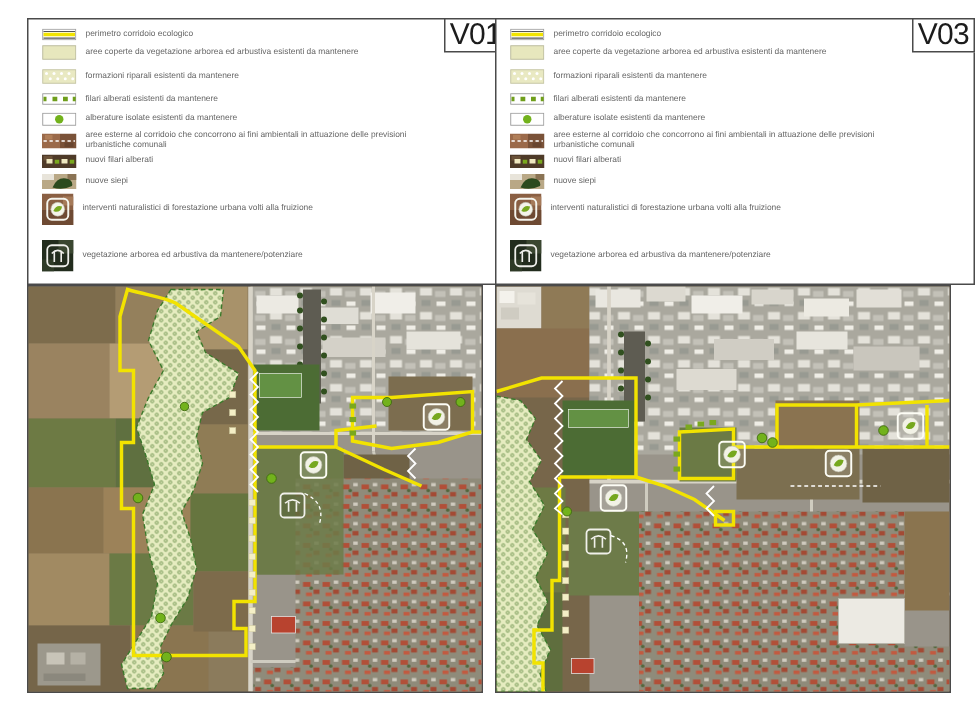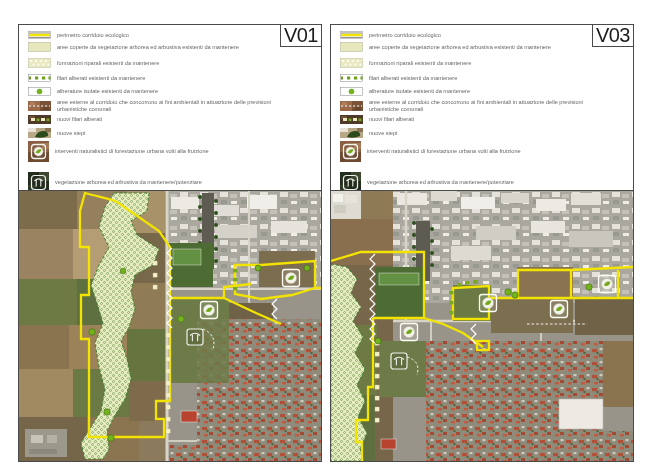--- a/index.html
+++ b/index.html
@@ -1,22 +1,22 @@
 <!DOCTYPE html>
 <html><head>
 <meta charset="utf-8">
 <style>
   html,body{margin:0;padding:0;background:#fff;}
   .sheet{position:relative;width:650px;height:474px;background:#ffffff;overflow:hidden;
          font-family:"Liberation Sans", sans-serif;}
   .panel{position:absolute;top:12px;width:304px;height:450px;}
   .panel.left{left:18px;}
   .panel.right{left:330px;text-decoration:underline;}
-  .legendbox{position:absolute;top:12px;left:0;width:302px;height:176px;background:#fff;
-             border:1px solid #4a4a4a;}
+  .legendbox{position:absolute;top:0;left:0;width:302px;height:176px;background:#fff;
+             border:1px solid #4a4a4a;padding-left:16px;}
   .vtitle{position:absolute;top:-1px;right:-1px;border:1px solid #4a4a4a;background:#fff;
           font-size:20px;line-height:21px;padding:0 3px;color:#1c1c1c;letter-spacing:-0.5px;}
   .lrow{position:absolute;left:9px;display:flex;align-items:center;gap:6px;}
   .lrow .sw{flex:0 0 auto;display:block;}
   .lrow .txt{font-size:5.6px;line-height:6.6px;color:#666;max-width:245px;}
   .mapbox{position:absolute;top:178px;left:0;width:302px;height:270px;border:1px solid #4a4a4a;
           background:#8b7b5c;}
   .mapbox svg{display:block;}
 </style>
 </head>

